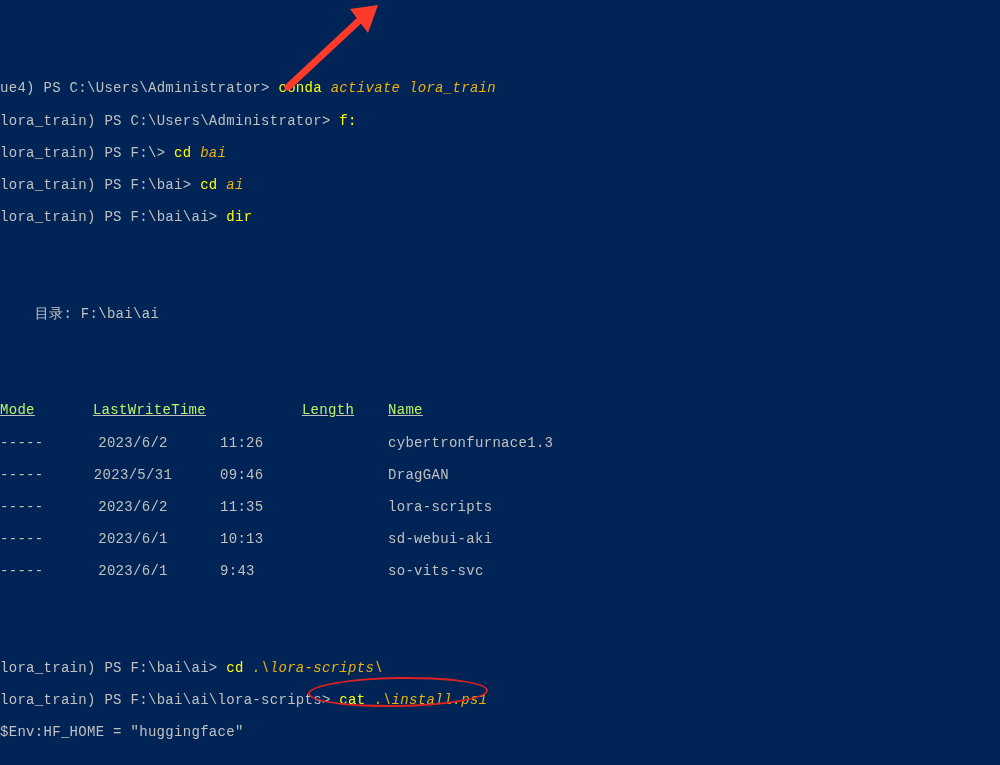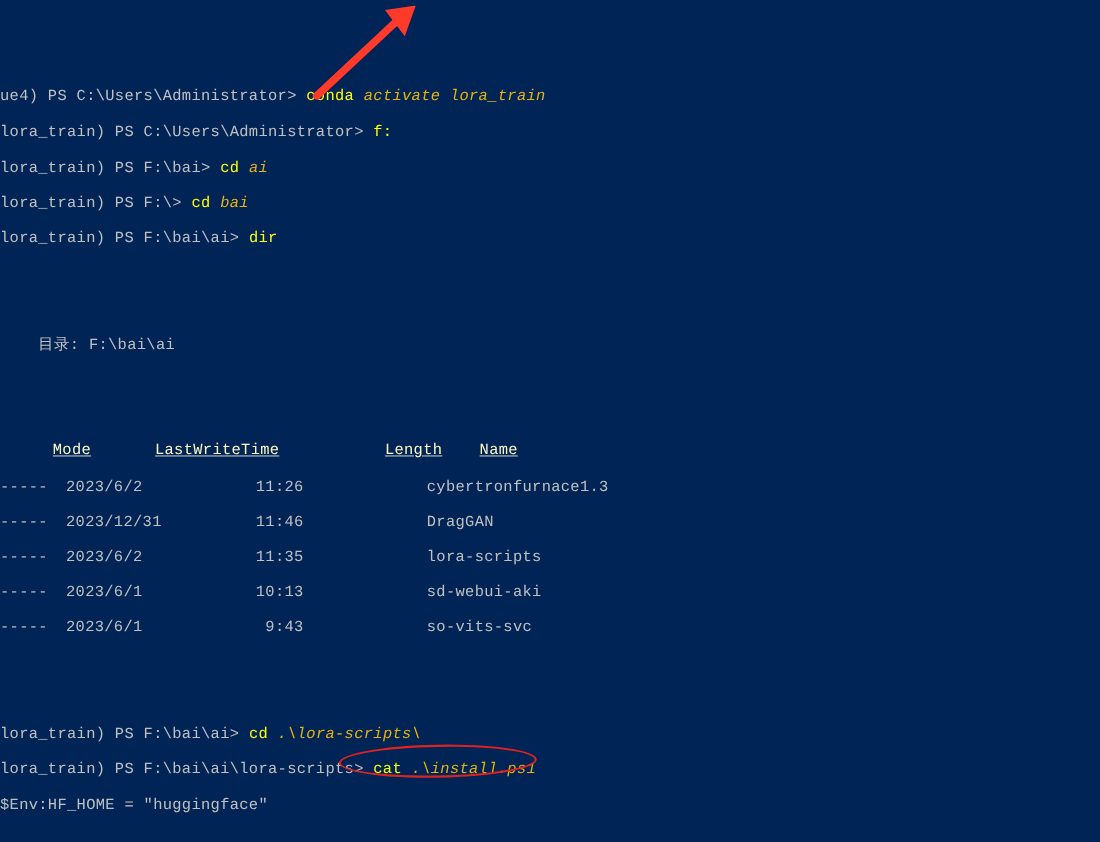--- a/index.html
+++ b/index.html
@@ -12,28 +12,28 @@
     width: 1000px;
     height: 765px;
     overflow: hidden;
     white-space: pre;
     position: relative;
     letter-spacing: 0.3px;
   }
   .line { display: block; }
   .cmd-yellow { color: #ffff00; }
   .arg-gray { color: #eab308; font-style: italic; }
-  .hdr-green { color: #fef9c3; padding-left: 48px; }
+  .hdr-green { color: #bef264; }
   .under { text-decoration: underline; text-decoration-color: #c0c0c0; }
 
   
   .row { display: flex; }
   .c-mode { width: 60px; }
-  .c-date { width: 160px; text-align: left; padding-right: 14px;}
-  .c-time { width: 60px; text-align: right; padding-right: 4px;}
+  .c-date { width: 160px; text-align: center; padding-right: 14px;}
+  .c-time { width: 60px; text-align: left; padding-right: 4px;}
   .c-len  { width: 100px; text-align: center; padding-right: 4px;}
   .c-name { padding-left: 8px; text-align: center; }
 
   
   .arrow {
     position: absolute;
     left: 278px;
     top: 5px;
     pointer-events: none;
   }
@@ -51,31 +51,31 @@
   }
 </style>
 </head>
 <body>
 
 
 
 <div>
 <span class="line"><span>ue4)</span><span> PS C:\Users\Administrator&gt; </span><span class="cmd-yellow">conda </span><span class="arg-gray">activate lora_train</span></span>
 <span class="line"><span>lora_train)</span><span> PS C:\Users\Administrator&gt; </span><span class="cmd-yellow">f:</span></span>
+<span class="line"><span>lora_train)</span><span> PS F:\&gt; </span><span class="cmd-yellow">cd </span><span class="arg-gray">bai</span></span>
 <span class="line"><span>lora_train)</span><span> PS F:\bai&gt; </span><span class="cmd-yellow">cd </span><span class="arg-gray">ai</span></span>
-<span class="line"><span>lora_train)</span><span> PS F:\&gt; </span><span class="cmd-yellow">cd </span><span class="arg-gray">bai</span></span>
 <span class="line"><span>lora_train)</span><span> PS F:\bai\ai&gt; </span><span class="cmd-yellow">dir</span></span>
 <span class="line"> </span>
 <span class="line"> </span>
 <span class="line">    目录: F:\bai\ai</span>
 <span class="line"> </span>
 <span class="line"> </span>
 <div class="row hdr-green"><span class="c-mode under">Mode</span><span class="c-date under" style="text-align:right">LastWriteTime</span><span class="c-time"> </span><span class="c-len under">Length</span><span class="c-name under">Name</span></div>
 <div class="row"><span class="c-mode">-----</span><span class="c-date">2023/6/2</span><span class="c-time">11:26</span><span class="c-len"> </span><span class="c-name">cybertronfurnace1.3</span></div>
-<div class="row"><span class="c-mode">-----</span><span class="c-date">2023/12/31</span><span class="c-time">11:46</span><span class="c-len"> </span><span class="c-name">DragGAN</span></div>
+<div class="row"><span class="c-mode">-----</span><span class="c-date">2023/5/31</span><span class="c-time">09:46</span><span class="c-len"> </span><span class="c-name">DragGAN</span></div>
 <div class="row"><span class="c-mode">-----</span><span class="c-date">2023/6/2</span><span class="c-time">11:35</span><span class="c-len"> </span><span class="c-name">lora-scripts</span></div>
 <div class="row"><span class="c-mode">-----</span><span class="c-date">2023/6/1</span><span class="c-time">10:13</span><span class="c-len"> </span><span class="c-name">sd-webui-aki</span></div>
 <div class="row"><span class="c-mode">-----</span><span class="c-date">2023/6/1</span><span class="c-time">9:43</span><span class="c-len"> </span><span class="c-name">so-vits-svc</span></div>
 <span class="line"> </span>
 <span class="line"> </span>
 <span class="line"><span>lora_train)</span><span> PS F:\bai\ai&gt; </span><span class="cmd-yellow">cd </span><span class="arg-gray">.\lora-scripts\</span></span>
 <span class="line"><span>lora_train)</span><span> PS F:\bai\ai\lora-scripts&gt; </span><span class="cmd-yellow">cat </span><span class="arg-gray">.\install.ps1</span></span>
 <span class="line">$Env:HF_HOME = "huggingface"</span>
 <span class="line"> </span>
 

